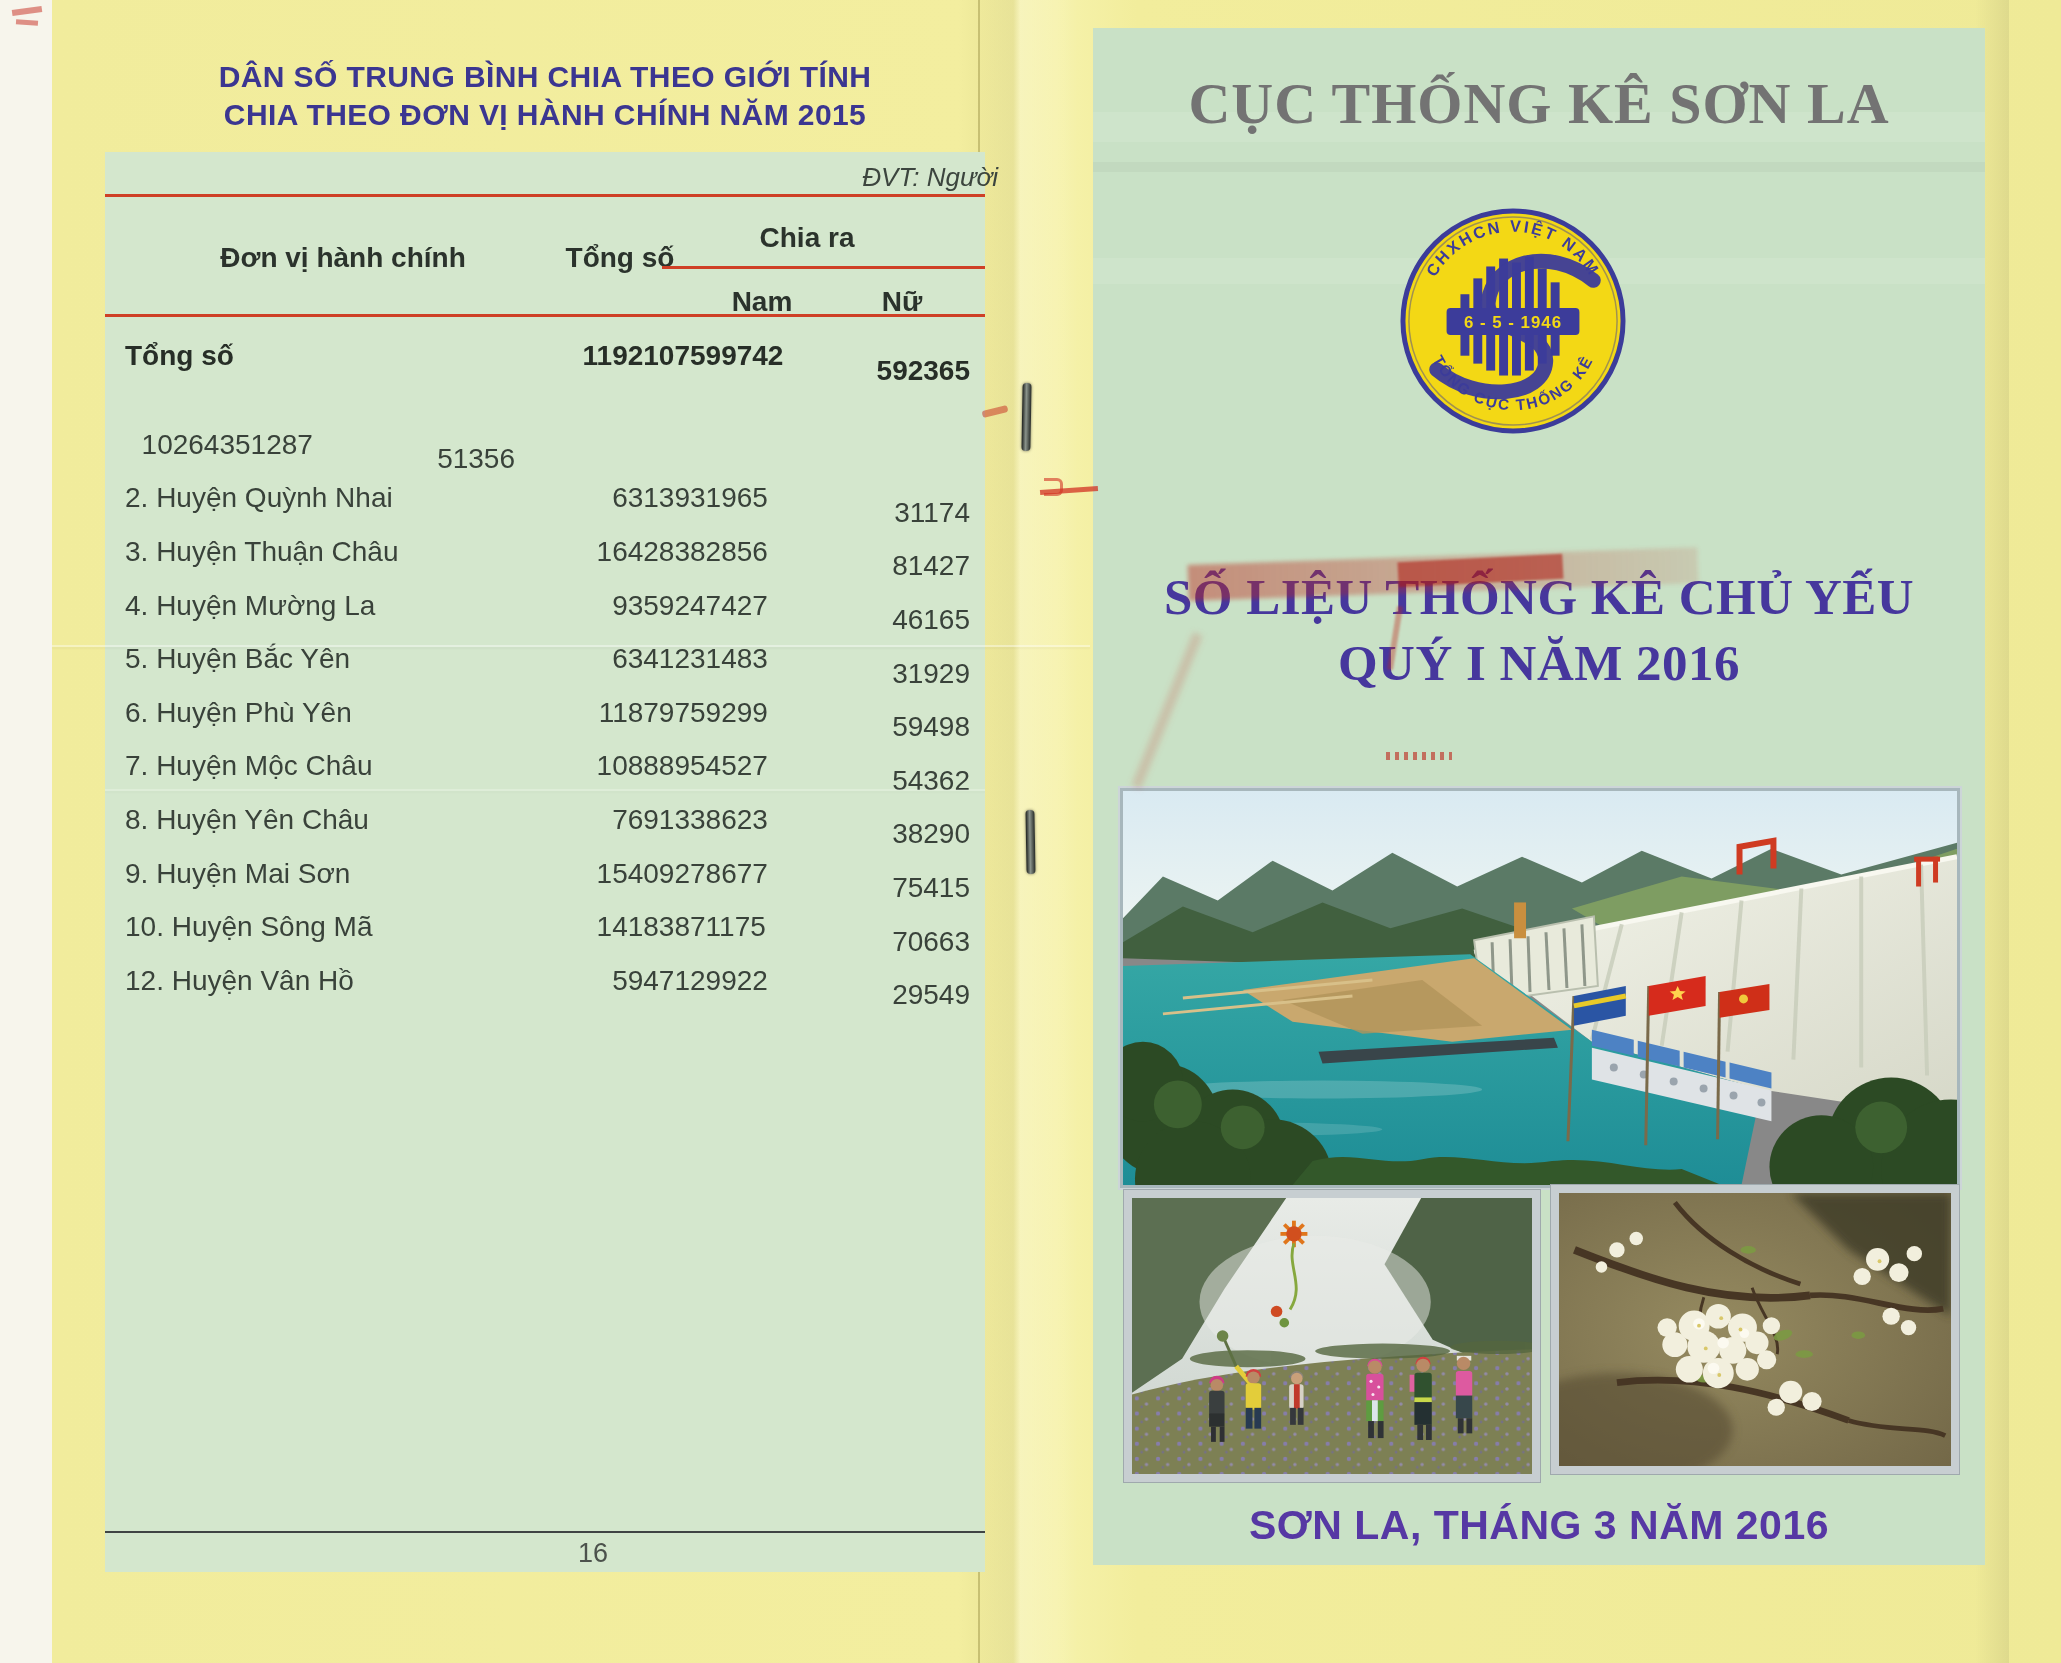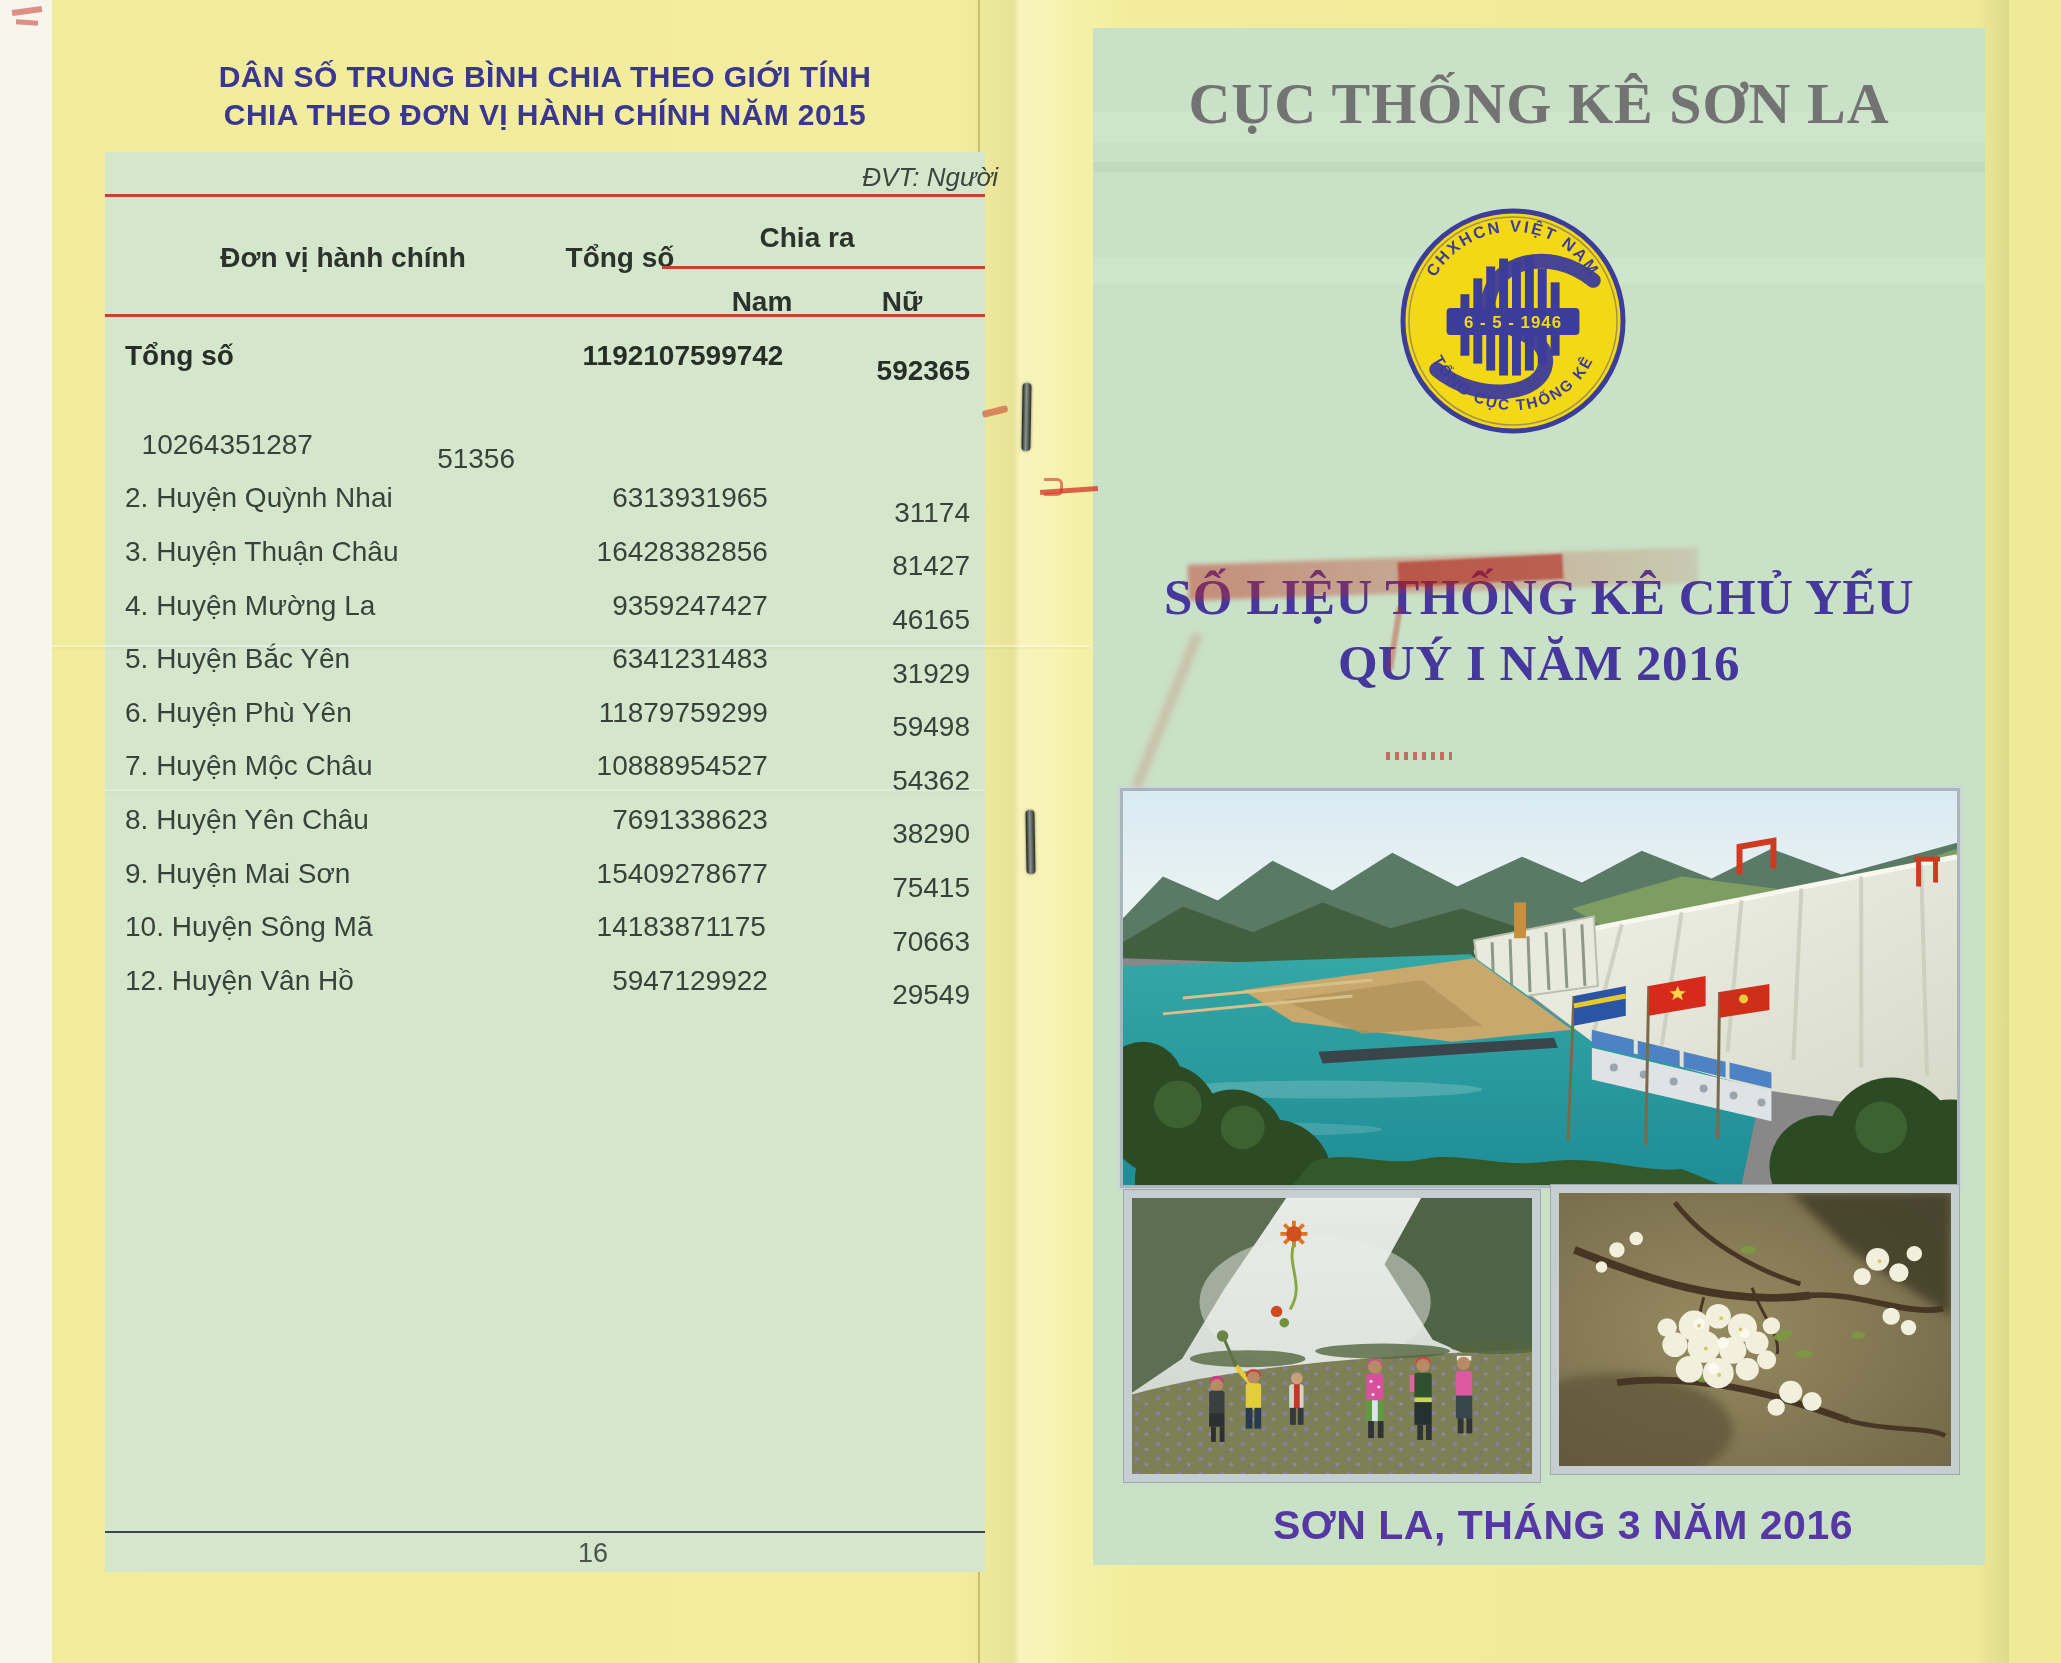--- a/index.html
+++ b/index.html
@@ -42,21 +42,21 @@
   .page-num{left:105px;top:1538px;width:880px;text-align:center;font-size:27px;color:#4c524c;padding-left:48px;}
 
   
   .green-right{left:1093px;top:28px;width:892px;height:1537px;background:#c9e1c6;}
   .band{left:1093px;width:892px;background:rgba(255,255,255,.10);}
   .agency{left:1093px;top:70px;width:892px;text-align:center;color:#737373;
           font-family:"Liberation Serif",serif;font-weight:700;font-size:58px;letter-spacing:1px;}
   .cover-title{left:1093px;top:564px;width:892px;text-align:center;color:#46379d;
                font-family:"Liberation Serif",serif;font-weight:700;font-size:51px;line-height:66px;letter-spacing:.5px;}
   .cover-footer{left:1093px;top:1502px;width:892px;text-align:center;color:#5638a4;
-                font-weight:700;font-size:41px;letter-spacing:.5px;margin-left:24px;}
+                font-weight:700;font-size:41px;letter-spacing:.5px;}
   .photo{box-sizing:border-box;background:#888;}
   .photo svg{display:block;width:100%;height:100%;}
   .photo-big{left:1120px;top:788px;width:840px;height:400px;border:3px solid #a7b7bc;box-shadow:0 0 0 2px #ccd5d8;}
   .photo-sm{border:8px solid #c7ced1;box-shadow:0 0 0 1px #9fa9ad;}
   .photo-kite{left:1124px;top:1190px;width:416px;height:292px;}
   .photo-blossom{left:1551px;top:1185px;width:408px;height:289px;}
 
   
   .ink{background:rgba(198,42,30,.5);}
 </style>

